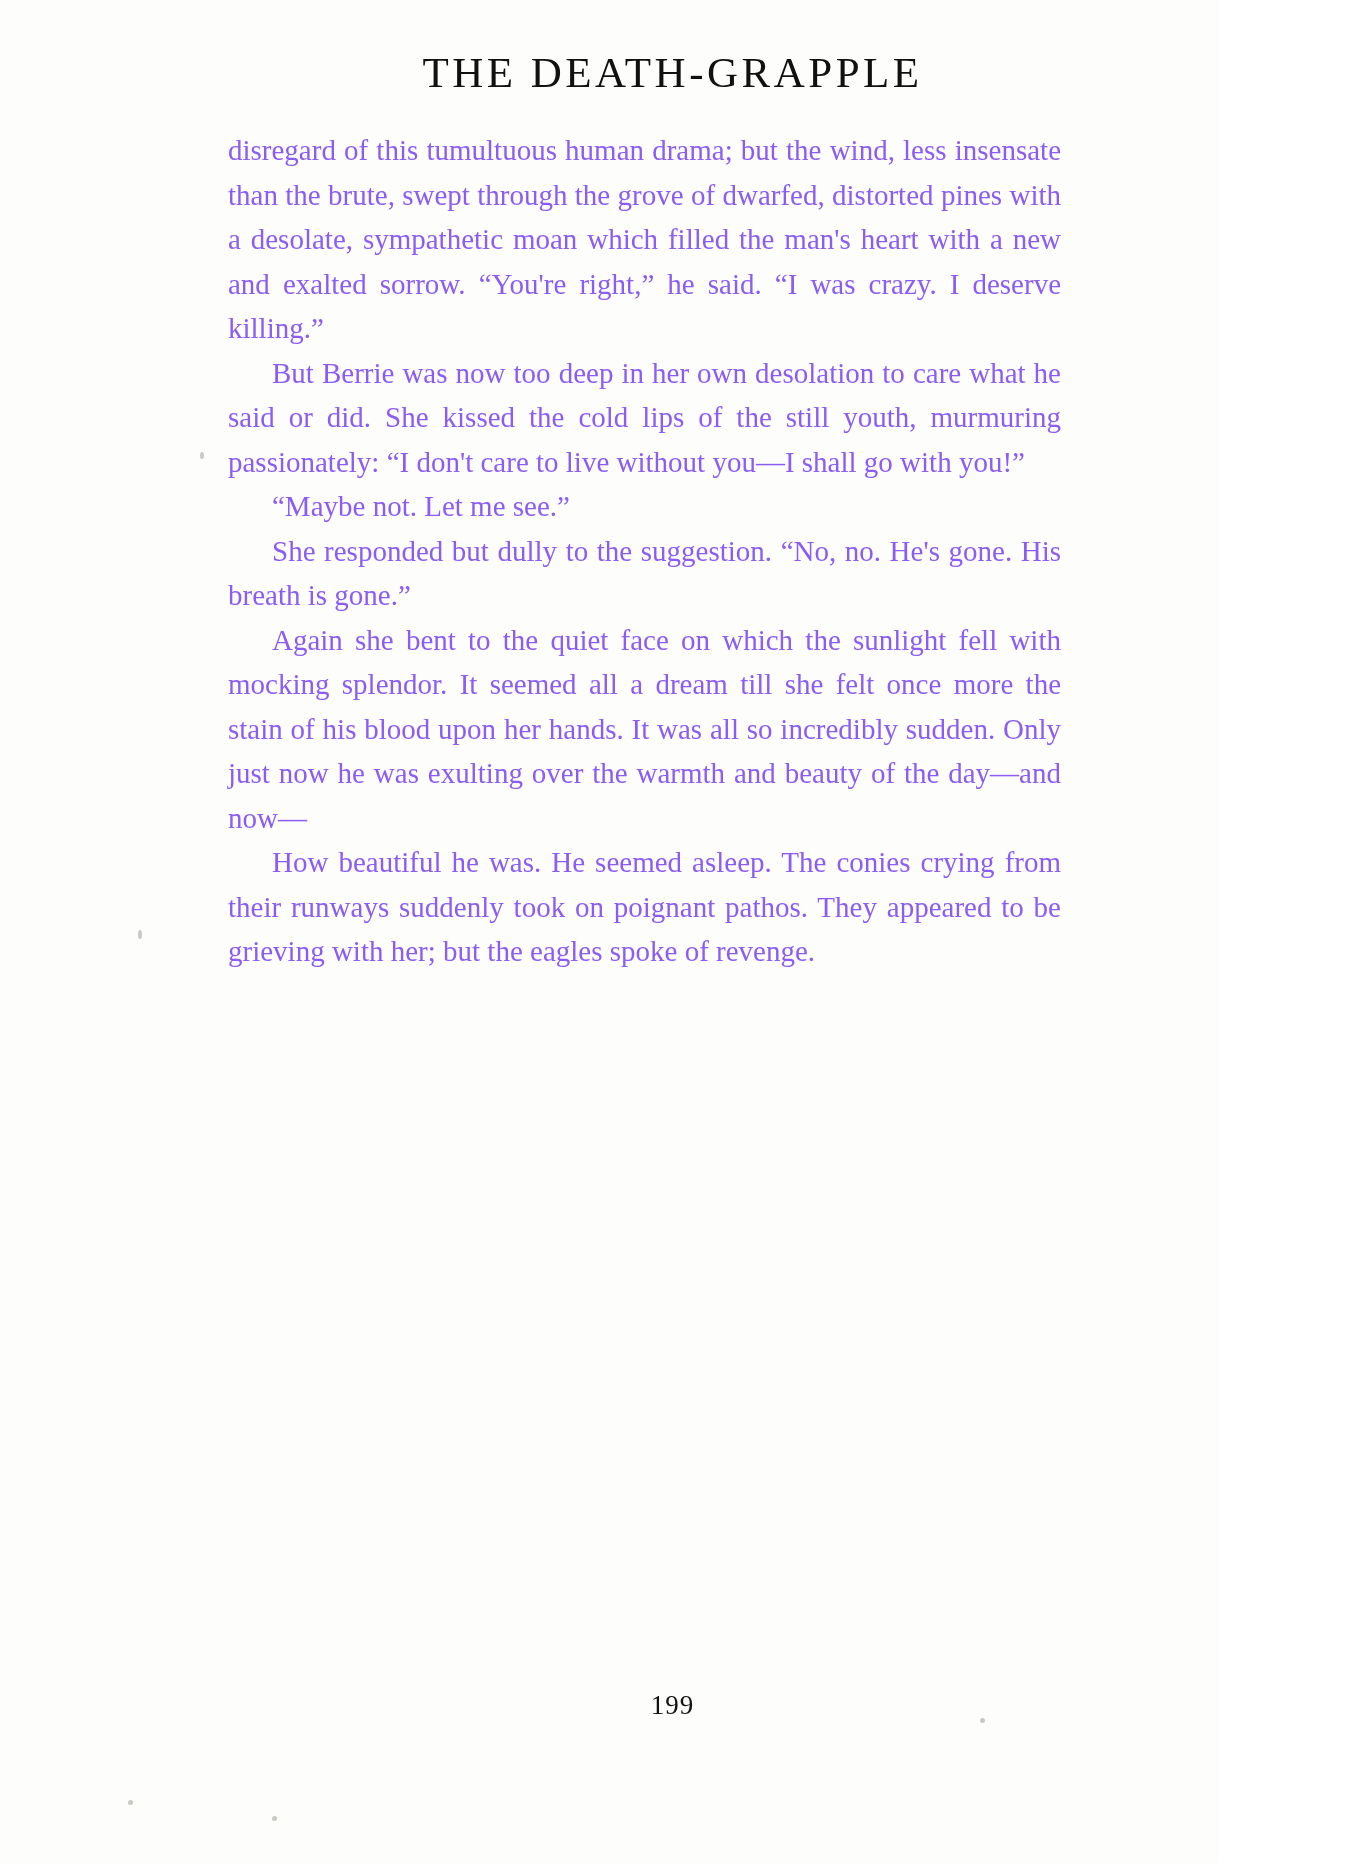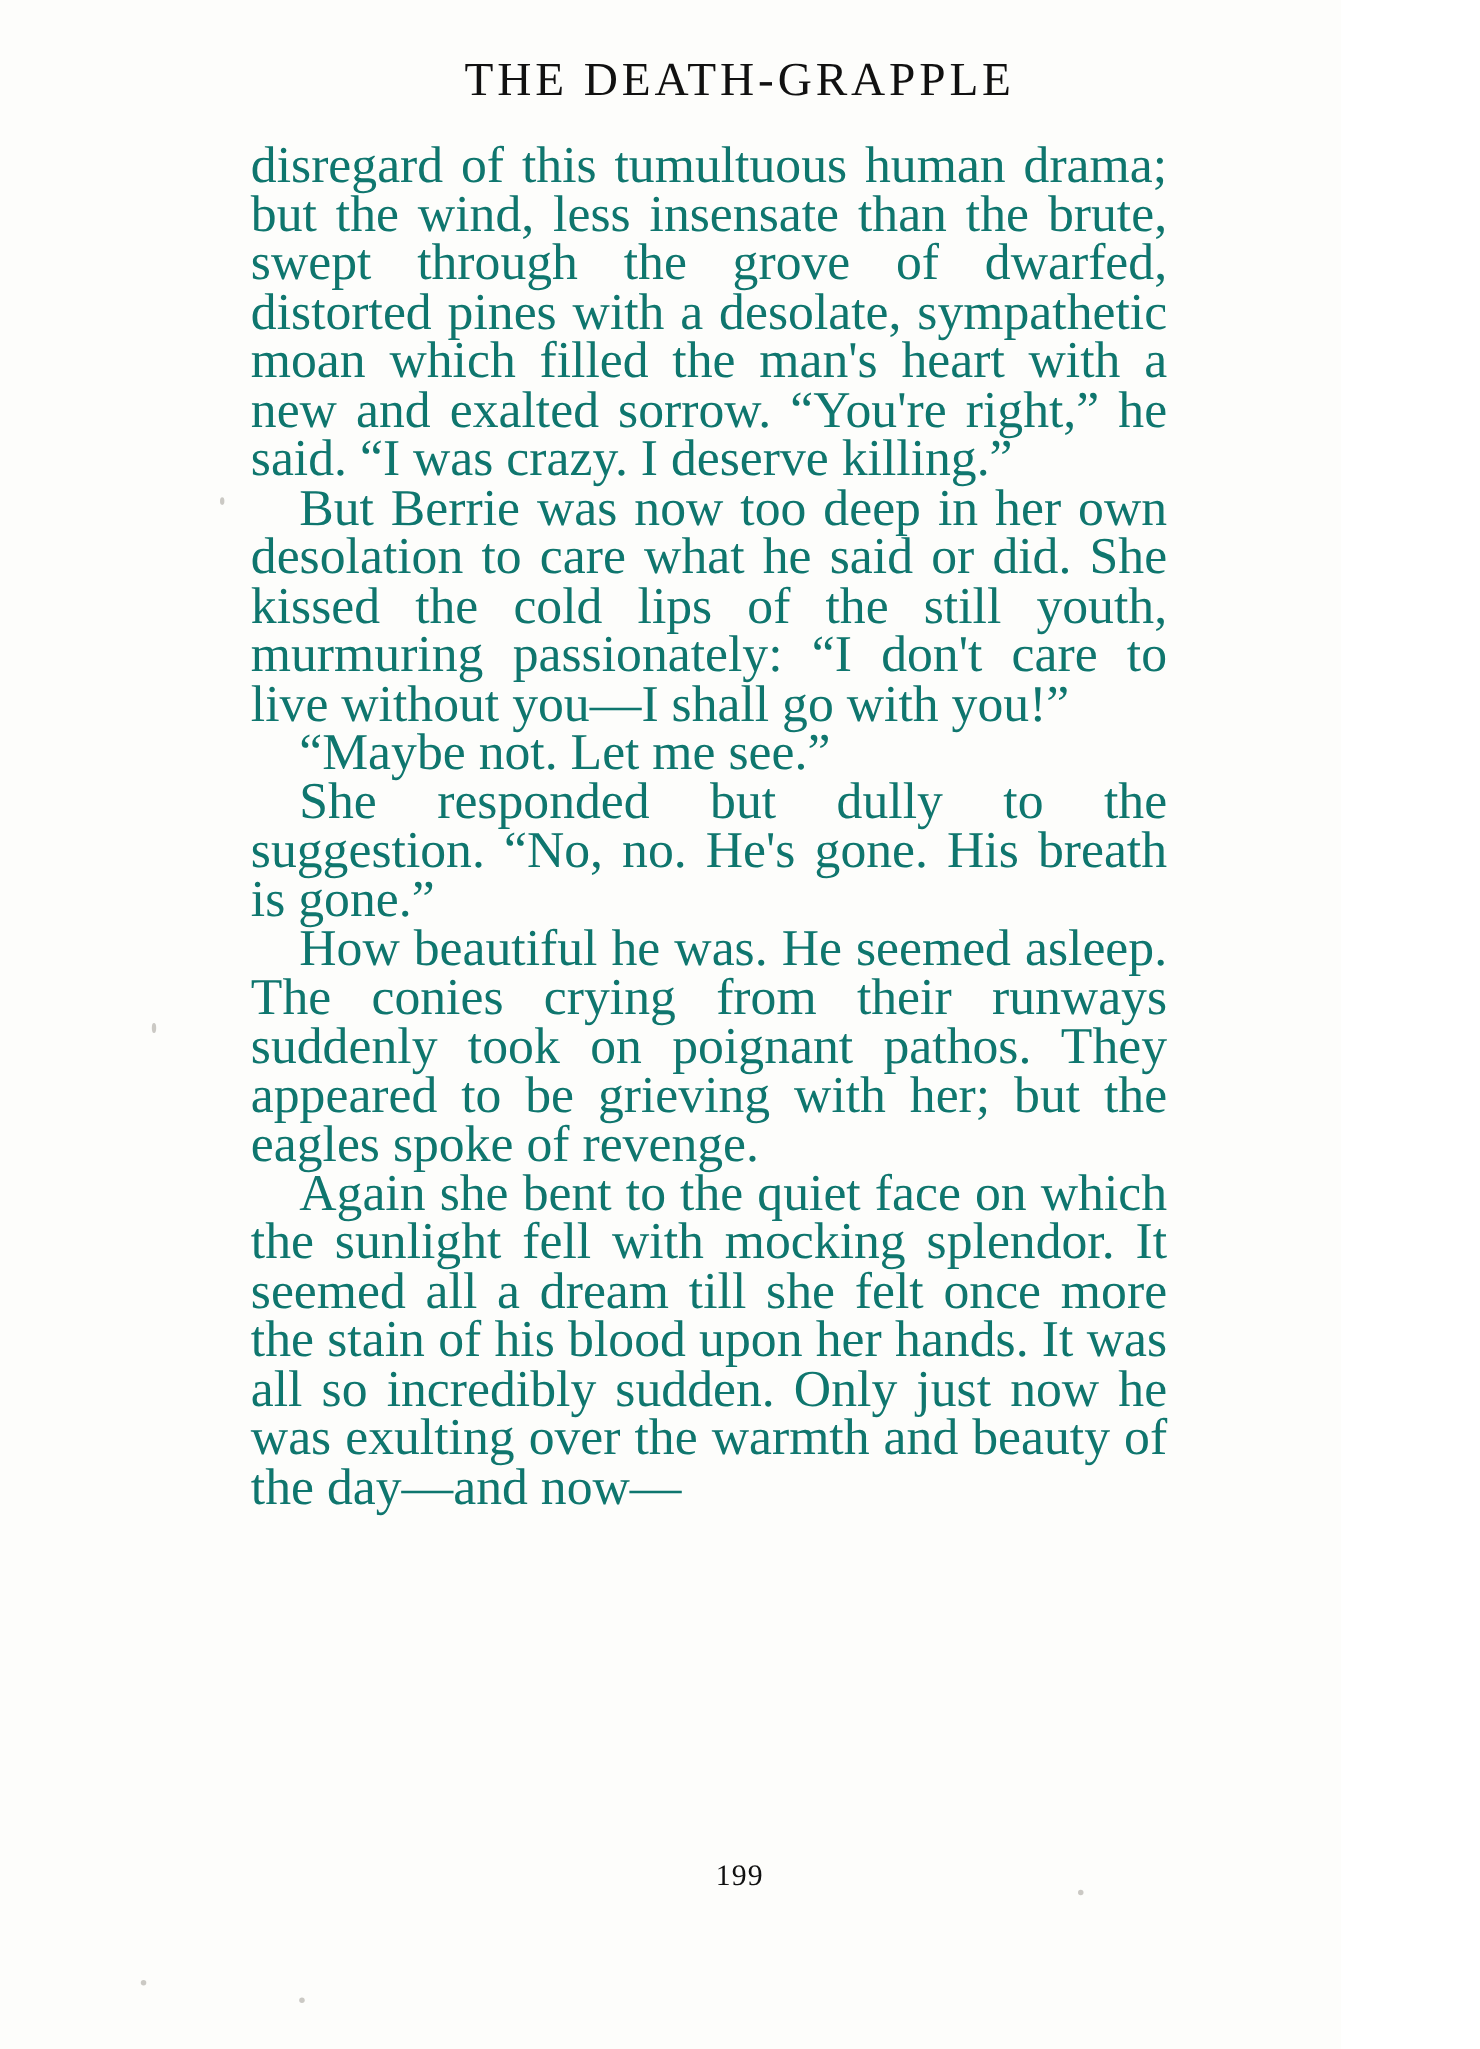--- a/index.html
+++ b/index.html
@@ -36,25 +36,25 @@
     font-family: "Liberation Serif", serif;
   }
   .body-block {
     position: absolute;
     left: 228px;
     top: 128px;
     width: 833px;
   }
   .para {
     margin: 0;
-    font-size: 47px;
+    font-size: 29px;
     line-height: 44.5px;
     text-align: justify;
     text-justify: inter-word;
-    color: #0f766e;
+    color: #8b5cf6;
     hyphens: none;
   }
   .para + .para {
     text-indent: 44px;
   }
   .para:last-child {
     
   }
   .folio {
     position: absolute;
@@ -78,22 +78,22 @@
 
 <div class="page">
 
   <div class="running-head">THE DEATH-GRAPPLE</div>
 
   <div class="body-block">
     <p class="para">disregard of this tumultuous human drama; but the wind, less insensate than the brute, swept through the grove of dwarfed, distorted pines with a desolate, sympathetic moan which filled the man's heart with a new and exalted sorrow. “You're right,” he said. “I was crazy. I deserve killing.”</p>
     <p class="para">But Berrie was now too deep in her own desolation to care what he said or did. She kissed the cold lips of the still youth, murmuring passionately: “I don't care to live without you—I shall go with you!”</p>
     <p class="para">“Maybe not. Let me see.”</p>
     <p class="para">She responded but dully to the suggestion. “No, no. He's gone. His breath is gone.”</p>
+    <p class="para">Again she bent to the quiet face on which the sunlight fell with mocking splendor. It seemed all a dream till she felt once more the stain of his blood upon her hands. It was all so incredibly sudden. Only just now he was exulting over the warmth and beauty of the day—and now—</p>
     <p class="para">How beautiful he was. He seemed asleep. The conies crying from their runways suddenly took on poignant pathos. They appeared to be grieving with her; but the eagles spoke of revenge.</p>
-    <p class="para">Again she bent to the quiet face on which the sunlight fell with mocking splendor. It seemed all a dream till she felt once more the stain of his blood upon her hands. It was all so incredibly sudden. Only just now he was exulting over the warmth and beauty of the day—and now—</p>
   </div>
 
   <div class="folio">199</div>
 
   <div class="speck" style="left:200px; top:452px; width:4px; height:7px;"></div>
   <div class="speck" style="left:138px; top:930px; width:4px; height:9px;"></div>
   <div class="speck" style="left:128px; top:1800px; width:5px; height:5px;"></div>
   <div class="speck" style="left:272px; top:1816px; width:5px; height:5px;"></div>
   <div class="speck" style="left:980px; top:1718px; width:5px; height:5px;"></div>
 </div>

